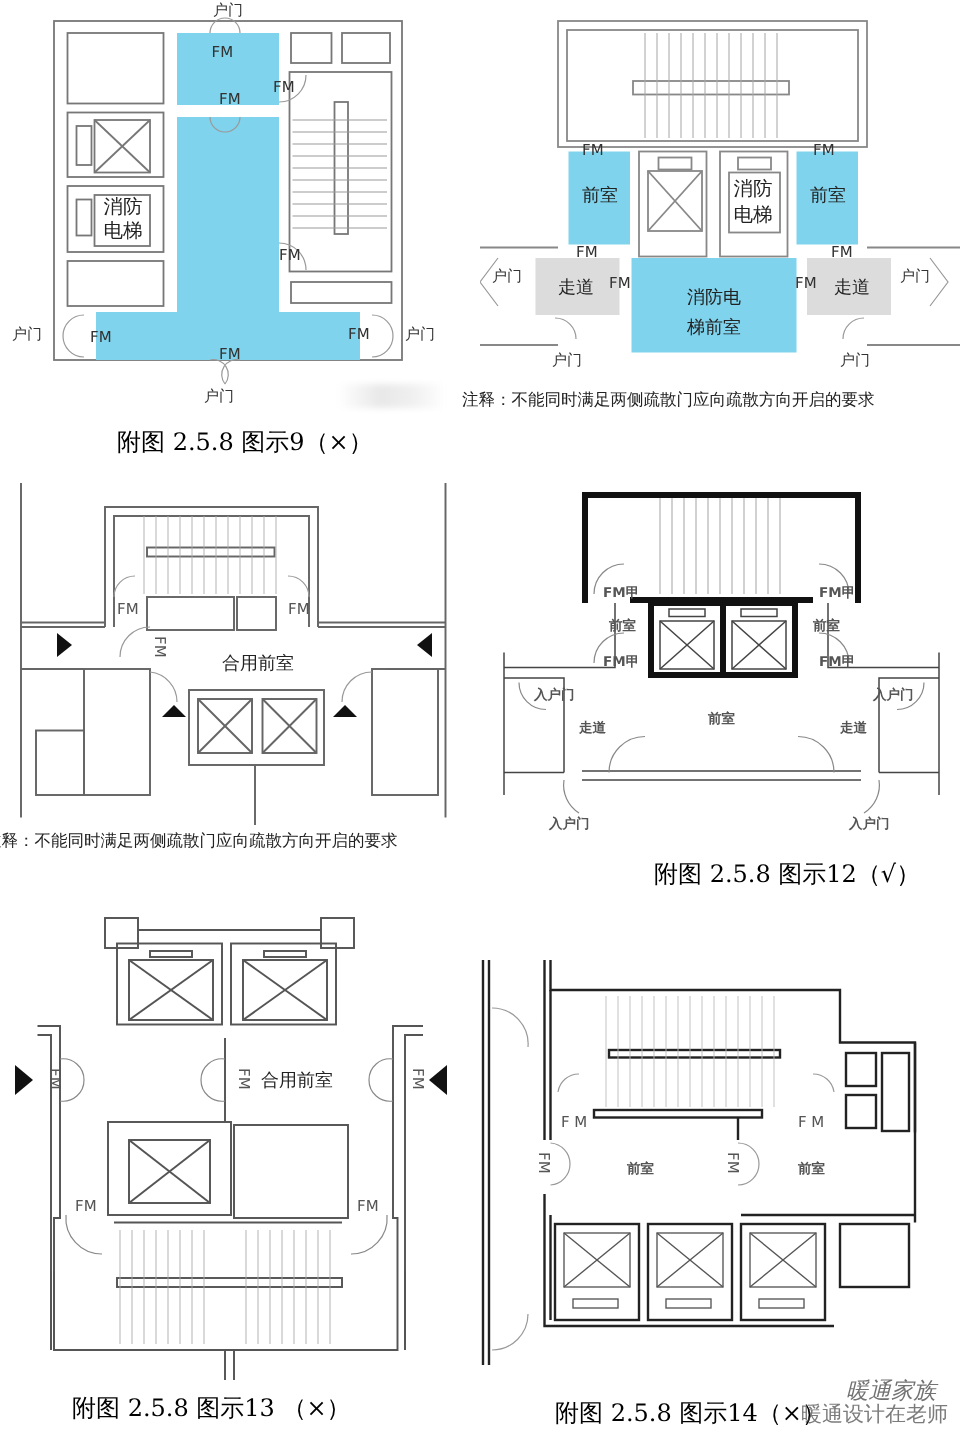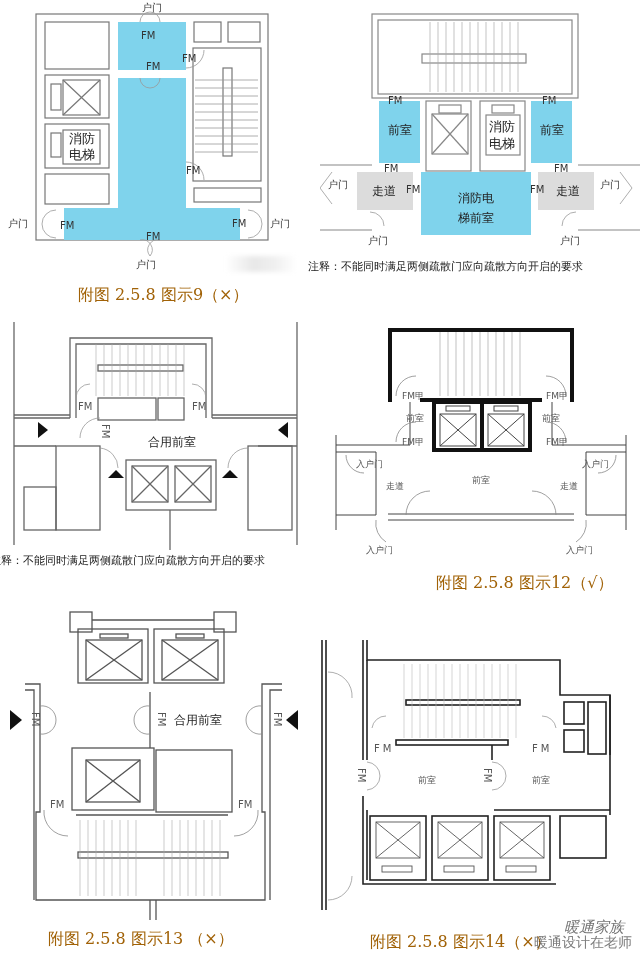--- a/index.html
+++ b/index.html
@@ -1,24 +1,24 @@
 <!DOCTYPE html>
 <html><head>
 <meta charset="utf-8">
 <style>
   html,body{margin:0;padding:0;background:#ffffff;}
   body{width:640px;height:957px;position:relative;overflow:hidden;font-family:"DejaVu Sans",sans-serif;}
   .panel{position:absolute;}
   .panel svg{position:absolute;left:0;top:0;}
-  .caption{position:absolute;font-family:"DejaVu Serif",serif;font-size:16px;color:#a16207;white-space:nowrap;}
+  .caption{position:absolute;font-family:"DejaVu Serif",serif;font-size:16px;color:#000000;white-space:nowrap;}
   .note{position:absolute;font-family:"DejaVu Serif",serif;font-size:11px;color:#222;white-space:nowrap;}
   .lbl{position:absolute;white-space:nowrap;font-size:10px;color:#333;line-height:1;}
   .lbl.big{font-size:13px;color:#222;}
   .lbl.mid{font-size:12px;color:#222;}
-  .lbl.sm{font-size:9px;color:#555;}
+  .lbl.sm{font-size:9px;color:#555;font-weight:bold;}
   .lbl.vert{transform:rotate(90deg);transform-origin:left top;}
   .blur{position:absolute;background:linear-gradient(90deg,#fff,#e8e8e8 40%,#f0f0f0 70%,#fff);filter:blur(2px);}
   .watermark{position:absolute;font-size:15px;color:#444;opacity:.75;white-space:nowrap;}
   .watermark2{position:absolute;font-size:14px;color:#444;opacity:.7;white-space:nowrap;}
 </style>
 </head>
 <body>
 
 <div class="panel" style="left:0;top:0;width:320px;height:310px;">
   <svg width="320" height="310" viewBox="0 0 320 310">

